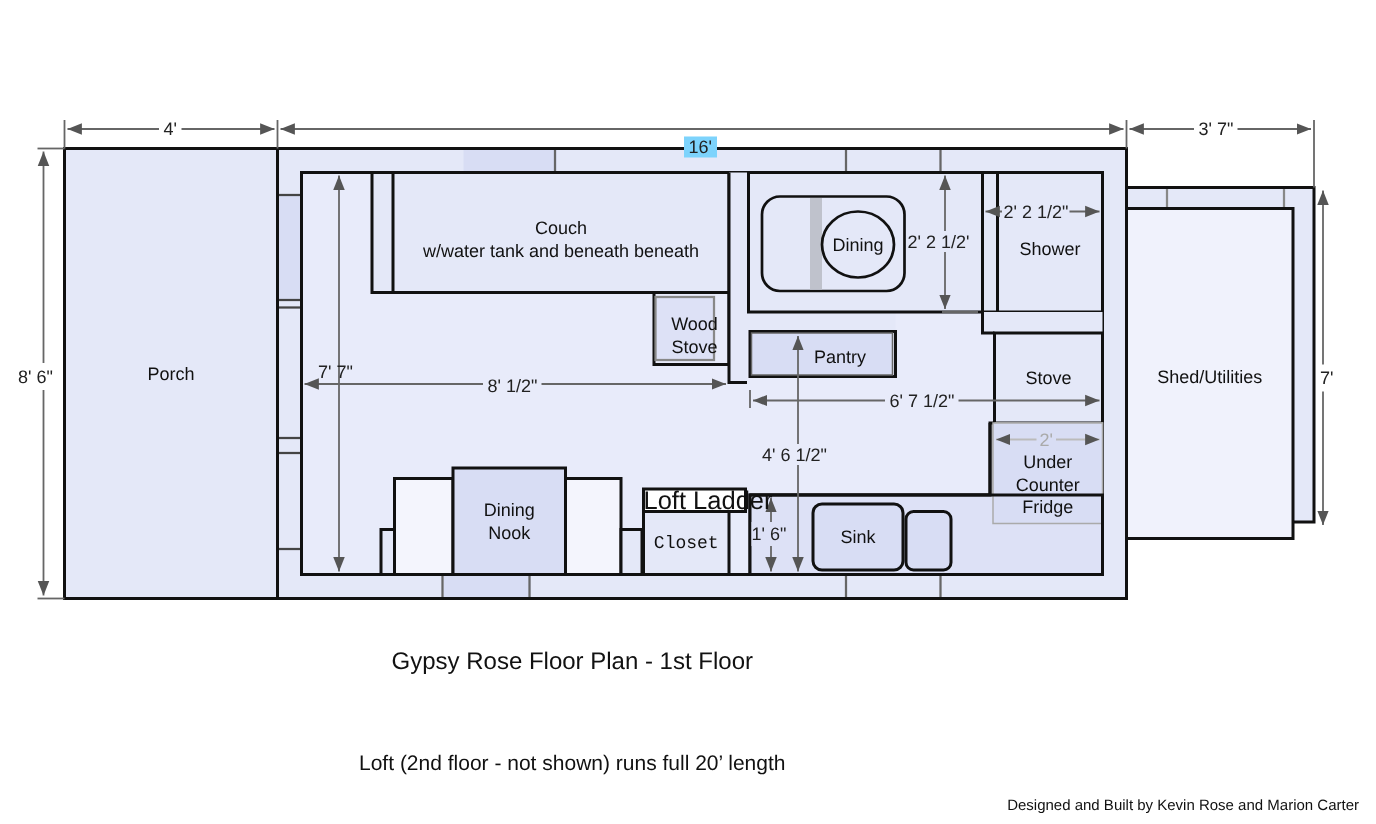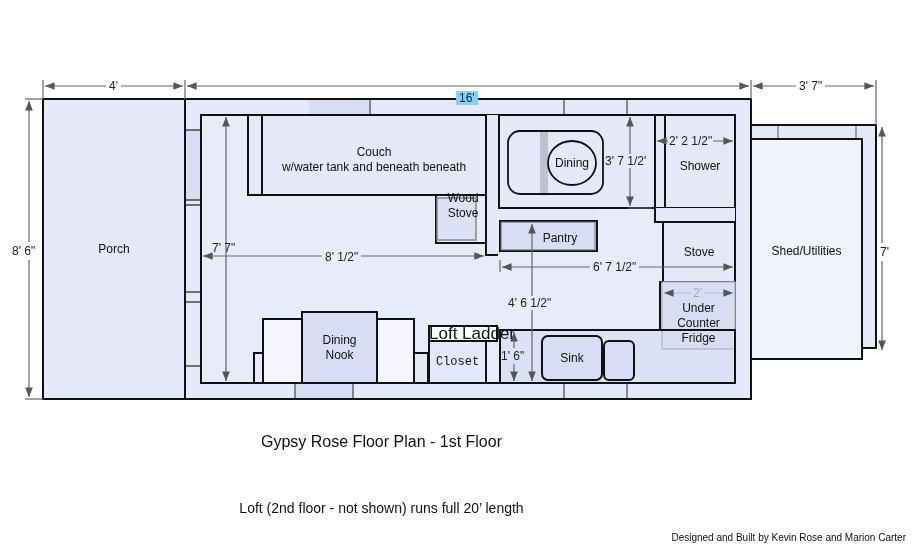--- a/index.html
+++ b/index.html
@@ -129,21 +129,21 @@
 
     <line x1="514" y1="332" x2="514" y2="381" marker-start="url(#arr)" marker-end="url(#arr)"></line>
   </g>
 
   <line x1="664" y1="293" x2="733" y2="293" stroke="#bbb" stroke-width="1.2" marker-start="url(#arr)" marker-end="url(#arr)"></line>
 </svg>
 
 <div class="lbl" style="left:43px; top:242px; width:142px;">Porch</div>
 <div class="lbl" style="left:262px; top:145px; width:224px;">Couch</div>
 <div class="lbl" style="left:262px; top:160px; width:224px;">w/water tank and beneath beneath</div>
-<div class="lbl" style="left:437px; top:191px; width:52px;">
+<div class="lbl" style="left:437px; top:209px; width:52px;">
   <div>Wood</div>
   <div>Stove</div>
 </div>
 <div class="lbl" style="left:548px; top:156px; width:48px;">Dining</div>
 <div class="lbl" style="left:665px; top:159px; width:70px;">Shower</div>
 <div class="lbl" style="left:525px; top:231px; width:70px;">Pantry</div>
 <div class="lbl" style="left:663px; top:245px; width:72px;">Stove</div>
 <div class="lbl" style="left:662px; top:301px; width:73px;">
   <div>Under</div>
   <div>Counter</div>
@@ -158,21 +158,21 @@
 <div class="lbl" style="left:429px; top:355px; width:57px;font-family:Liberation Mono, monospace;">Closet</div>
 <div class="lbl" style="left:751px; top:244px; width:111px;">Shed/Utilities</div>
 
 <div class="dim" style="left:106px; top:79px; background:#fff; padding:0 3px;">4'</div>
 <div class="dim" style="left:456px; top:91px; background:#7dd3fc; padding:0 3px;">16'</div>
 <div class="dim" style="left:796px; top:79px; background:#fff; padding:0 3px;">3' 7"</div>
 <div class="dim" style="left:12px; top:242px; background:#fff; padding:2px 0;">8' 6"</div>
 <div class="dim" style="left:879px; top:243px; background:#fff; padding:2px 1px;">7'</div>
 <div class="dim" style="left:212px; top:241px;">7' 7"</div>
 <div class="dim" style="left:322px; top:250px; background:#e8ebfa; padding:0 3px;">8' 1/2"</div>
-<div class="dim" style="left:605px; top:154px; background:#e4e8f8;">3' 7 1/2'</div>
+<div class="dim" style="left:605px; top:154px; background:#e4e8f8;">2' 2 1/2'</div>
 <div class="dim" style="left:668px; top:134px; background:#e4e8f8; padding:0 1px;">2' 2 1/2"</div>
 <div class="dim" style="left:590px; top:260px; background:#e8ebfa; padding:0 3px;">6' 7 1/2"</div>
 <div class="dim" style="left:506px; top:296px; background:#e8ebfa; padding:0 2px;">4' 6 1/2"</div>
 <div class="dim" style="left:501px; top:348px; background:#dde1f6; padding:1px 0;">1' 6"</div>
 <div class="dim" style="left:691px; top:286px; color:#aaa; background:#d8ddf4; padding:0 2px;">2'</div>
 
 <div class="title" style="top:433px; font-size:16px;">Gypsy Rose Floor Plan - 1st Floor</div>
 <div class="title" style="top:473px; font-size:14px;margin-top:27px;">Loft (2nd floor - not shown) runs full 20’ length</div>
 <div style="position:absolute; right:11px; top:532px; font-size:10px; color:#111; white-space:nowrap;">Designed and Built by Kevin Rose and Marion Carter</div>
 

